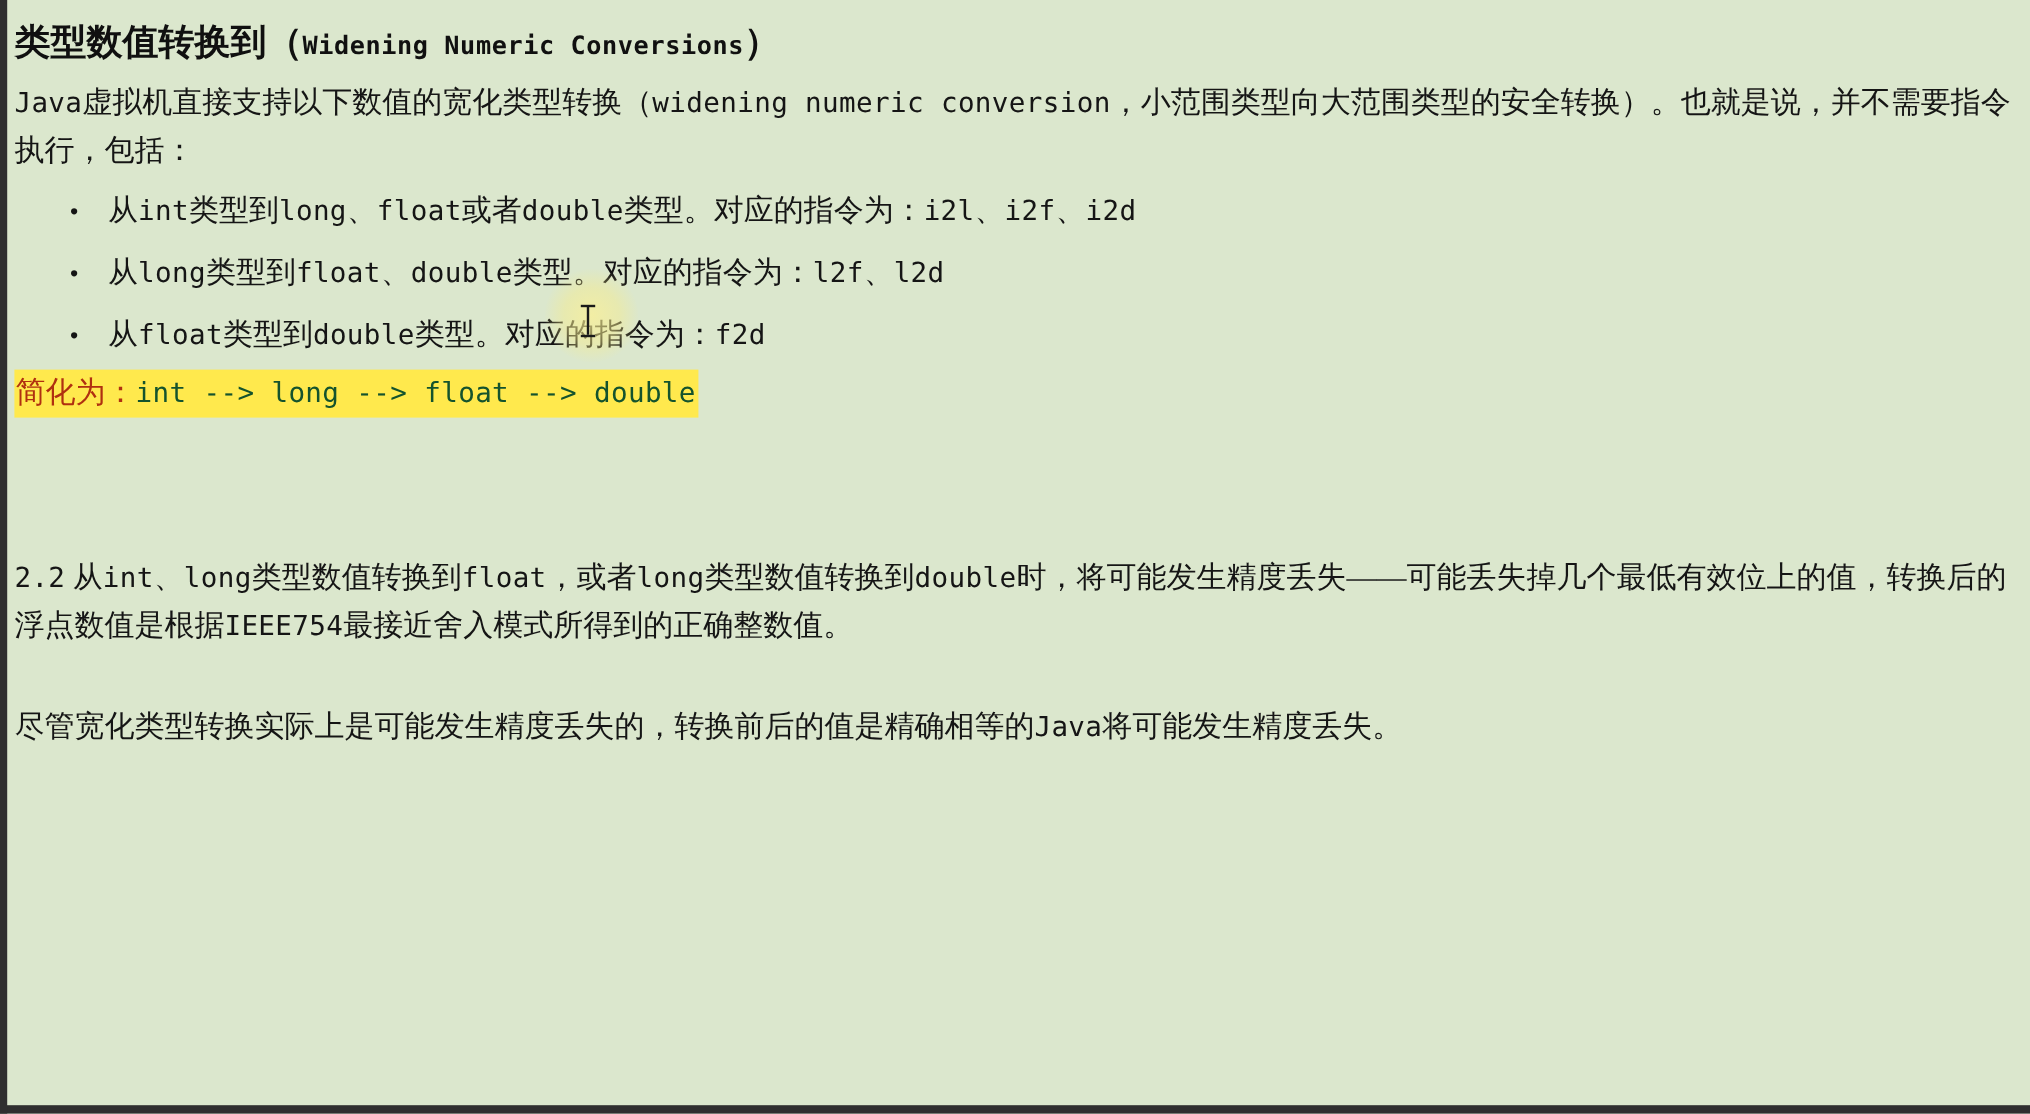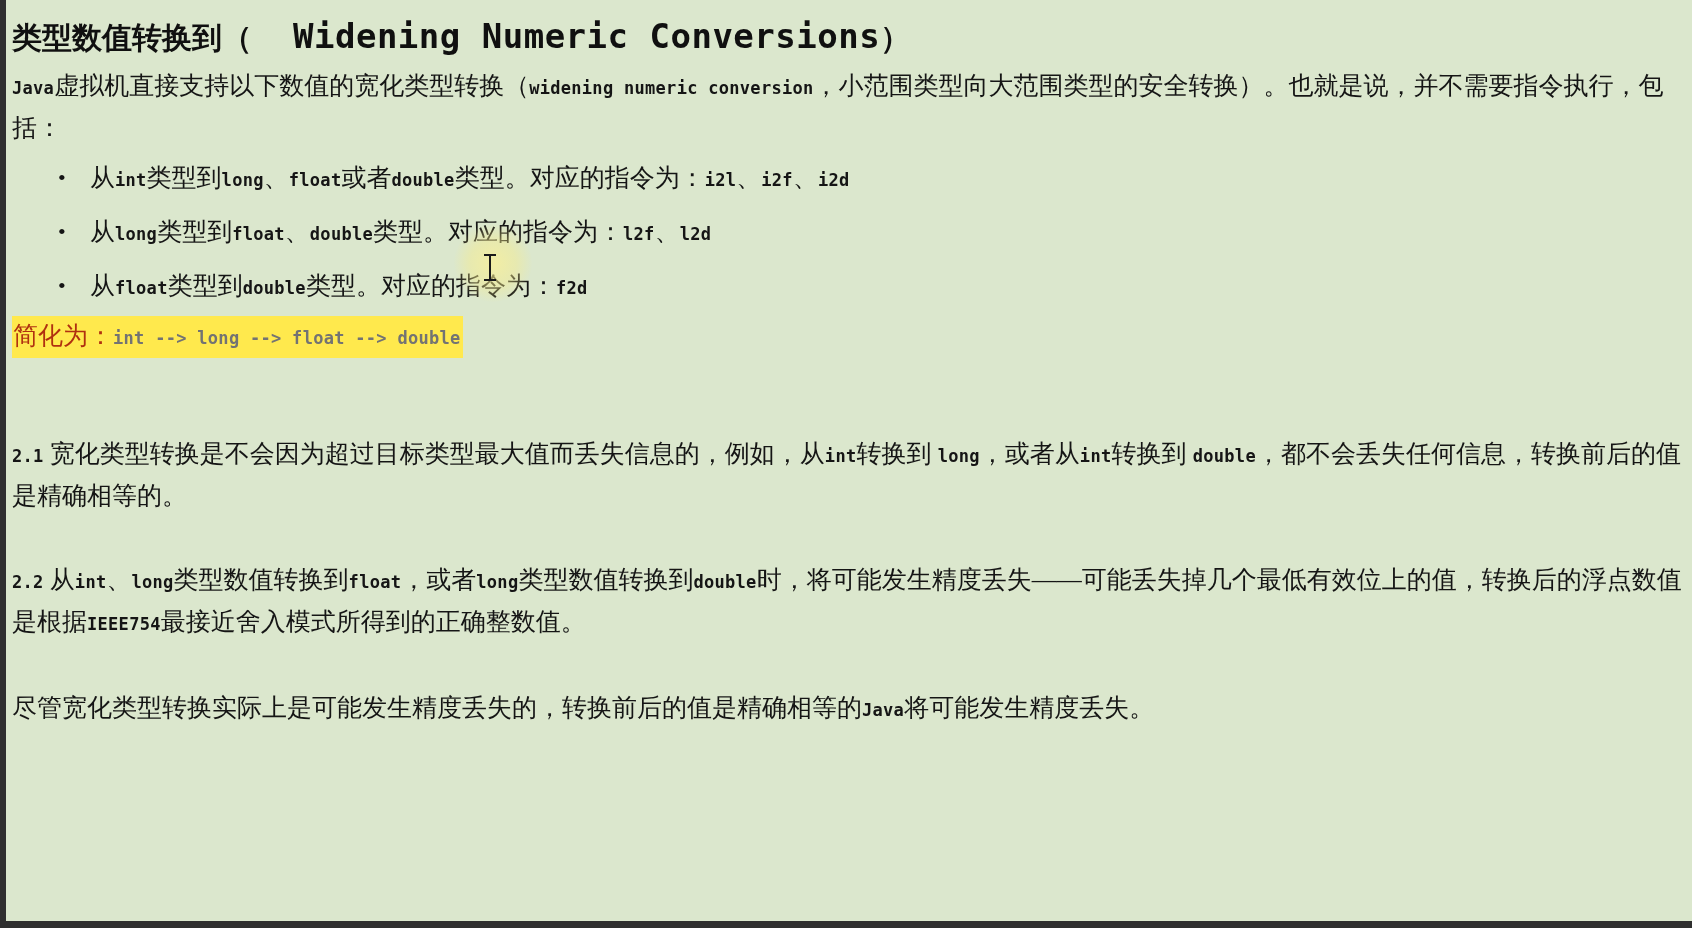--- a/index.html
+++ b/index.html
@@ -39,23 +39,22 @@
     font-weight: bold;
     font-size: 30px;
     line-height: 44px;
     color: #101010;
     padding: 6px 0 0 6px;
     white-space: nowrap;
   }
   .h1 .mono {
     font-family: "DejaVu Sans Mono", monospace;
     font-weight: bold;
-    font-size: 34px;
+    font-size: 21px;
     letter-spacing: 0.5px;
-    margin-left: 41px;
   }
 
   .h2 {
     font-family: "Liberation Serif", serif;
     font-weight: bold;
     font-size: 26px;
     line-height: 40px;
     color: #101010;
     padding: 6px 0 0 6px;
     white-space: nowrap;
@@ -70,22 +69,22 @@
     font-family: "Liberation Serif", serif;
     font-size: 25px;
     line-height: 40px;
     color: #151515;
     padding: 6px 6px 0 6px;
   }
   .para .mono,
   .li .mono,
   .hl .mono {
     font-family: "DejaVu Sans Mono", monospace;
-    font-weight: bold;
-    font-size: 17px;
+    font-weight: normal;
+    font-size: 23px;
     letter-spacing: 0.3px;
   }
 
   ul.bullets {
     margin: 4px 0 0 0;
     padding: 0 0 0 84px;
     list-style: none;
   }
   .li {
     position: relative;
@@ -111,21 +110,21 @@
     display: inline-block;
     background: #ffe94d;
     color: #b03010;
     font-family: "Liberation Serif", serif;
     font-size: 25px;
     line-height: 38px;
     padding: 1px 2px 1px 1px;
     white-space: nowrap;
   }
   .hl .mono {
-    color: #737373;
+    color: #14532d;
   }
 
   .spacer-lg { height: 52px; }
   .spacer-md { height: 38px; }
   .spacer-sm { height: 18px; }
 
   
   #cursor-glow {
     position: absolute;
     left: 448px;
@@ -189,21 +188,20 @@
 
     <div class="hl-wrap">
       <span class="hl"><span>简化为：</span><span class="mono">int --&gt; long --&gt; float --&gt; double</span></span>
     </div>
 
     <div class="spacer-lg"></div>
 
 
     <div class="spacer-sm"></div>
 
-    <div class="para"><span class="mono">2.1</span>&nbsp;<span>宽化类型转换是不会因为超过目标类型最大值而丢失信息的，例如，从</span><span class="mono">int</span><span>转换到 </span><span class="mono">long</span><span>，或者从</span><span class="mono">int</span><span>转换到 </span><span class="mono">double</span><span>，都不会丢失任何信息，转换前后的值是精确相等的。</span></div>
 
     <div class="spacer-md"></div>
 
     <div class="para"><span class="mono">2.2</span>&nbsp;<span>从</span><span class="mono">int</span><span>、</span><span class="mono">long</span><span>类型数值转换到</span><span class="mono">float</span><span>，或者</span><span class="mono">long</span><span>类型数值转换到</span><span class="mono">double</span><span>时，将可能发生精度丢失——可能丢失掉几个最低有效位上的值，转换后的浮点数值是根据</span><span class="mono">IEEE754</span><span>最接近舍入模式所得到的正确整数值。</span></div>
 
     <div class="spacer-md"></div>
 
     <div class="para"><span>尽管宽化类型转换实际上是可能发生精度丢失的，转换前后的值是精确相等的</span><span class="mono">Java</span><span>将可能发生精度丢失。</span></div>
 
   </div>

